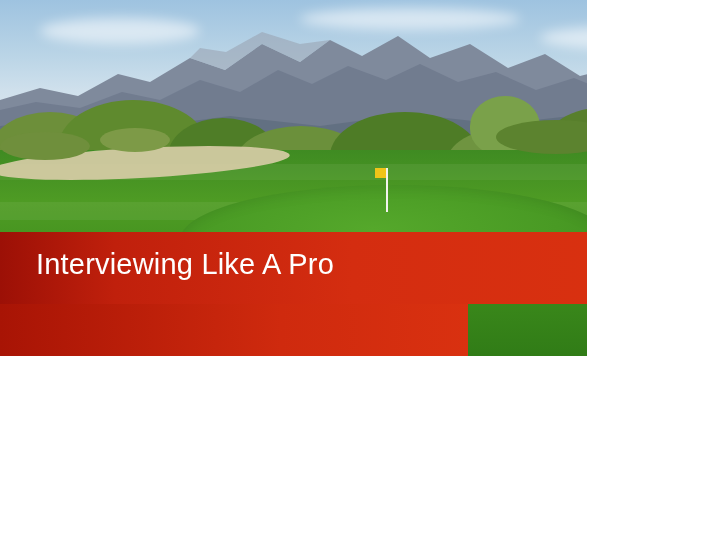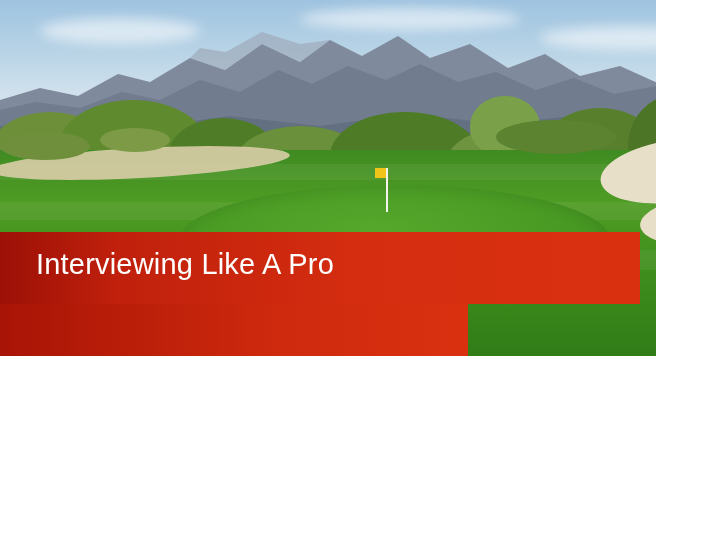--- a/index.html
+++ b/index.html
@@ -5,21 +5,21 @@
   html, body {
     margin: 0;
     padding: 0;
     background: #ffffff;
   }
   body {
     font-family: "Liberation Sans", sans-serif;
   }
   .slide {
     position: relative;
-    width: 656px;
+    width: 587px;
     height: 540px;
     overflow: hidden;
     background: #ffffff;
   }
 
   
   .photo {
     position: absolute;
     left: 0;
     top: 0;

